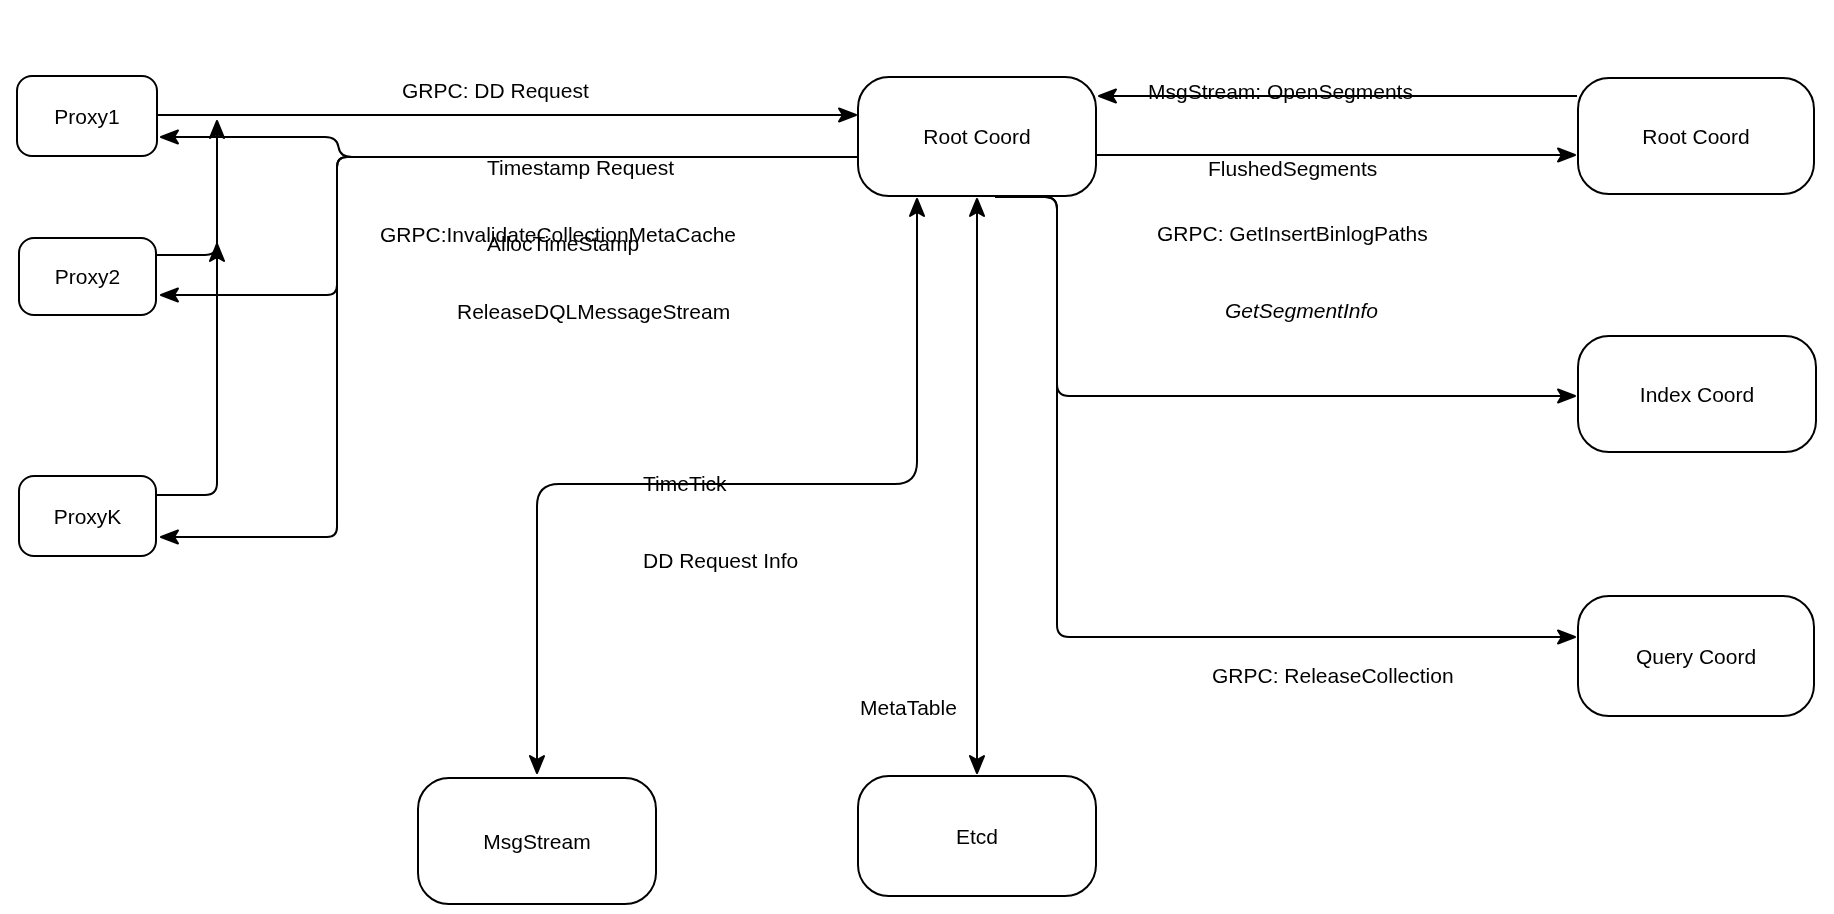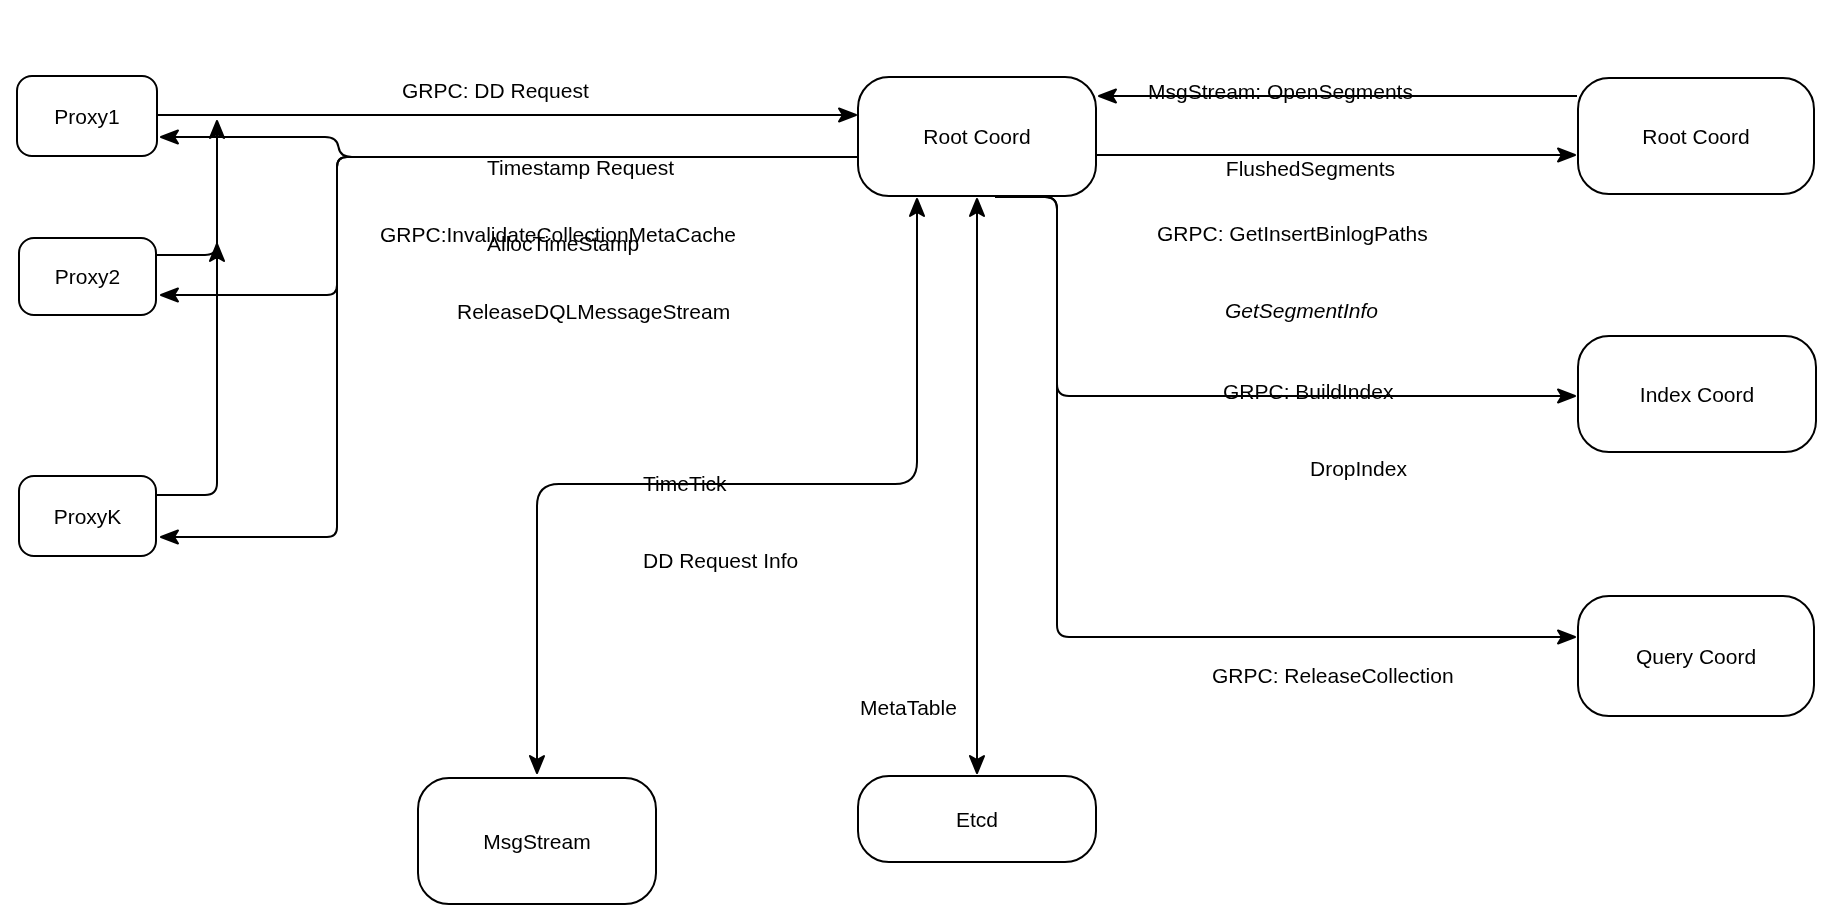--- a/index.html
+++ b/index.html
@@ -6,21 +6,21 @@
   body { width: 1834px; height: 914px; overflow: hidden; position: relative;
          font-family: "Liberation Sans", "DejaVu Sans", sans-serif; color: #000; }
   #canvas { position: absolute; left: 0; top: 0; width: 1834px; height: 914px; }
   #edges { position: absolute; left: 0; top: 0; }
   .node { position: absolute; box-sizing: border-box; background: #ffffff;
           border: 2px solid #000000; border-radius: 32px;
           display: flex; align-items: center; justify-content: center;
           font-size: 21px; line-height: 25px; white-space: nowrap; }
   .node.small { border-radius: 16px; }
   .elabel { position: absolute; font-size: 21px; line-height: 25.5px; white-space: pre; }
-  .ind60 { margin-left: 60px; text-align: center; }
+  .ind60 { margin-left: 60px; }
   .ind77 { margin-left: 77px; }
   .ind80 { margin-left: 68px; font-style: italic; }
   .ind85 { margin-left: 85px; }
   .ind87 { margin-left: 87px; }
 </style>
 </head>
 <body>
 
 <div id="canvas">
 
@@ -116,21 +116,21 @@
   </div>
 
   <div class="node" style="left:1577px;top:595px;width:238px;height:122px">
     <span>Query Coord</span>
   </div>
 
   <div class="node" style="left:417px;top:777px;width:240px;height:128px">
     <span>MsgStream</span>
   </div>
 
-  <div class="node" style="left:857px;top:775px;width:240px;height:88px">
+  <div class="node" style="left:857px;top:775px;width:240px;height:122px">
     <span>Etcd</span>
   </div>
 
   <div class="elabel" style="left:402px;top:27px">
     <div>GRPC: DD Request</div>
     <div class="ind85">Timestamp Request</div>
     <div class="ind85">AllocTimeStamp</div>
   </div>
 
   <div class="elabel" style="left:380px;top:171px">
@@ -141,24 +141,20 @@
   <div class="elabel" style="left:1148px;top:28px">
     <div>MsgStream: OpenSegments</div>
     <div class="ind60">FlushedSegments</div>
   </div>
 
   <div class="elabel" style="left:1157px;top:170px">
     <div>GRPC: GetInsertBinlogPaths</div>
     <div class="ind80">GetSegmentInfo</div>
   </div>
 
-  <div class="elabel" style="left:1223px;top:328px">
-    <div>GRPC: BuildIndex</div>
-    <div class="ind87">DropIndex</div>
-  </div>
 
   <div class="elabel" style="left:1212px;top:612px">
     <div>GRPC: ReleaseCollection</div>
   </div>
 
   <div class="elabel" style="left:643px;top:420px">
     <div>TimeTick</div>
     <div>DD Request Info</div>
   </div>
 

